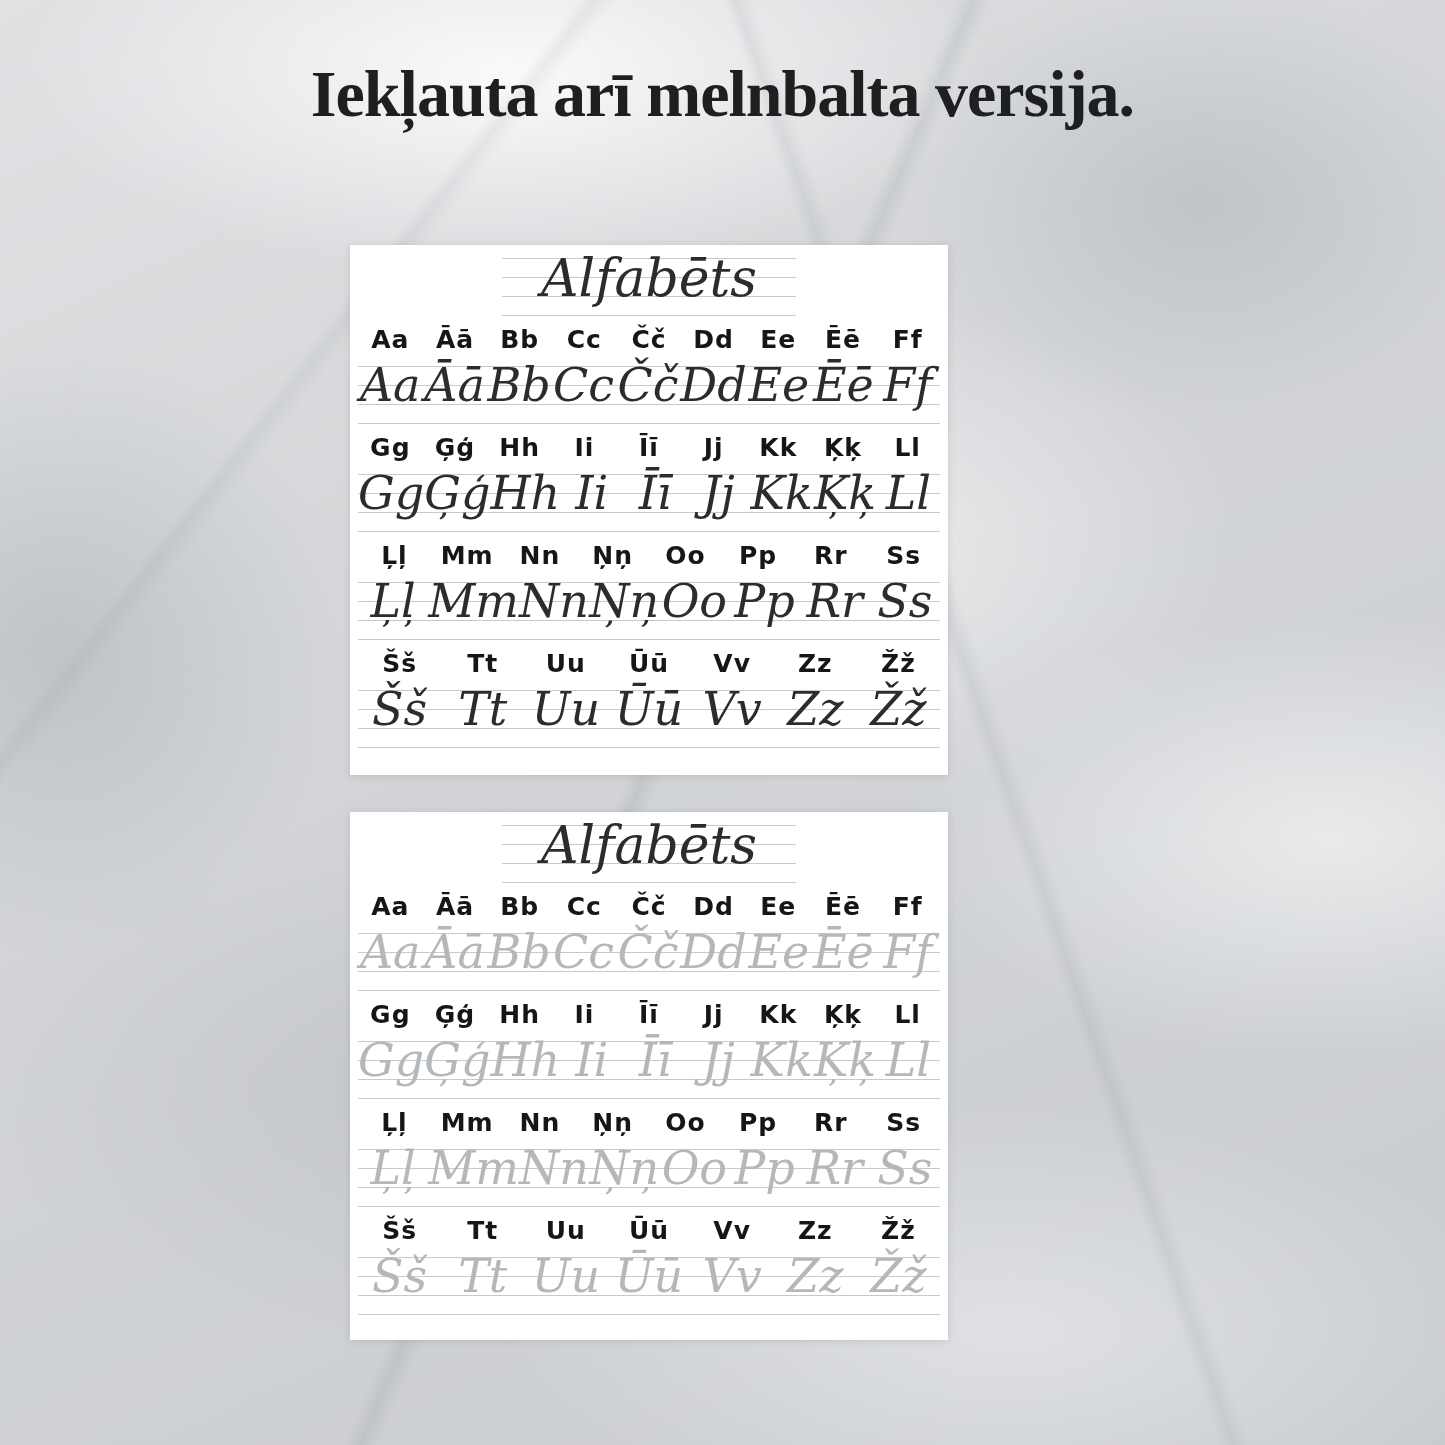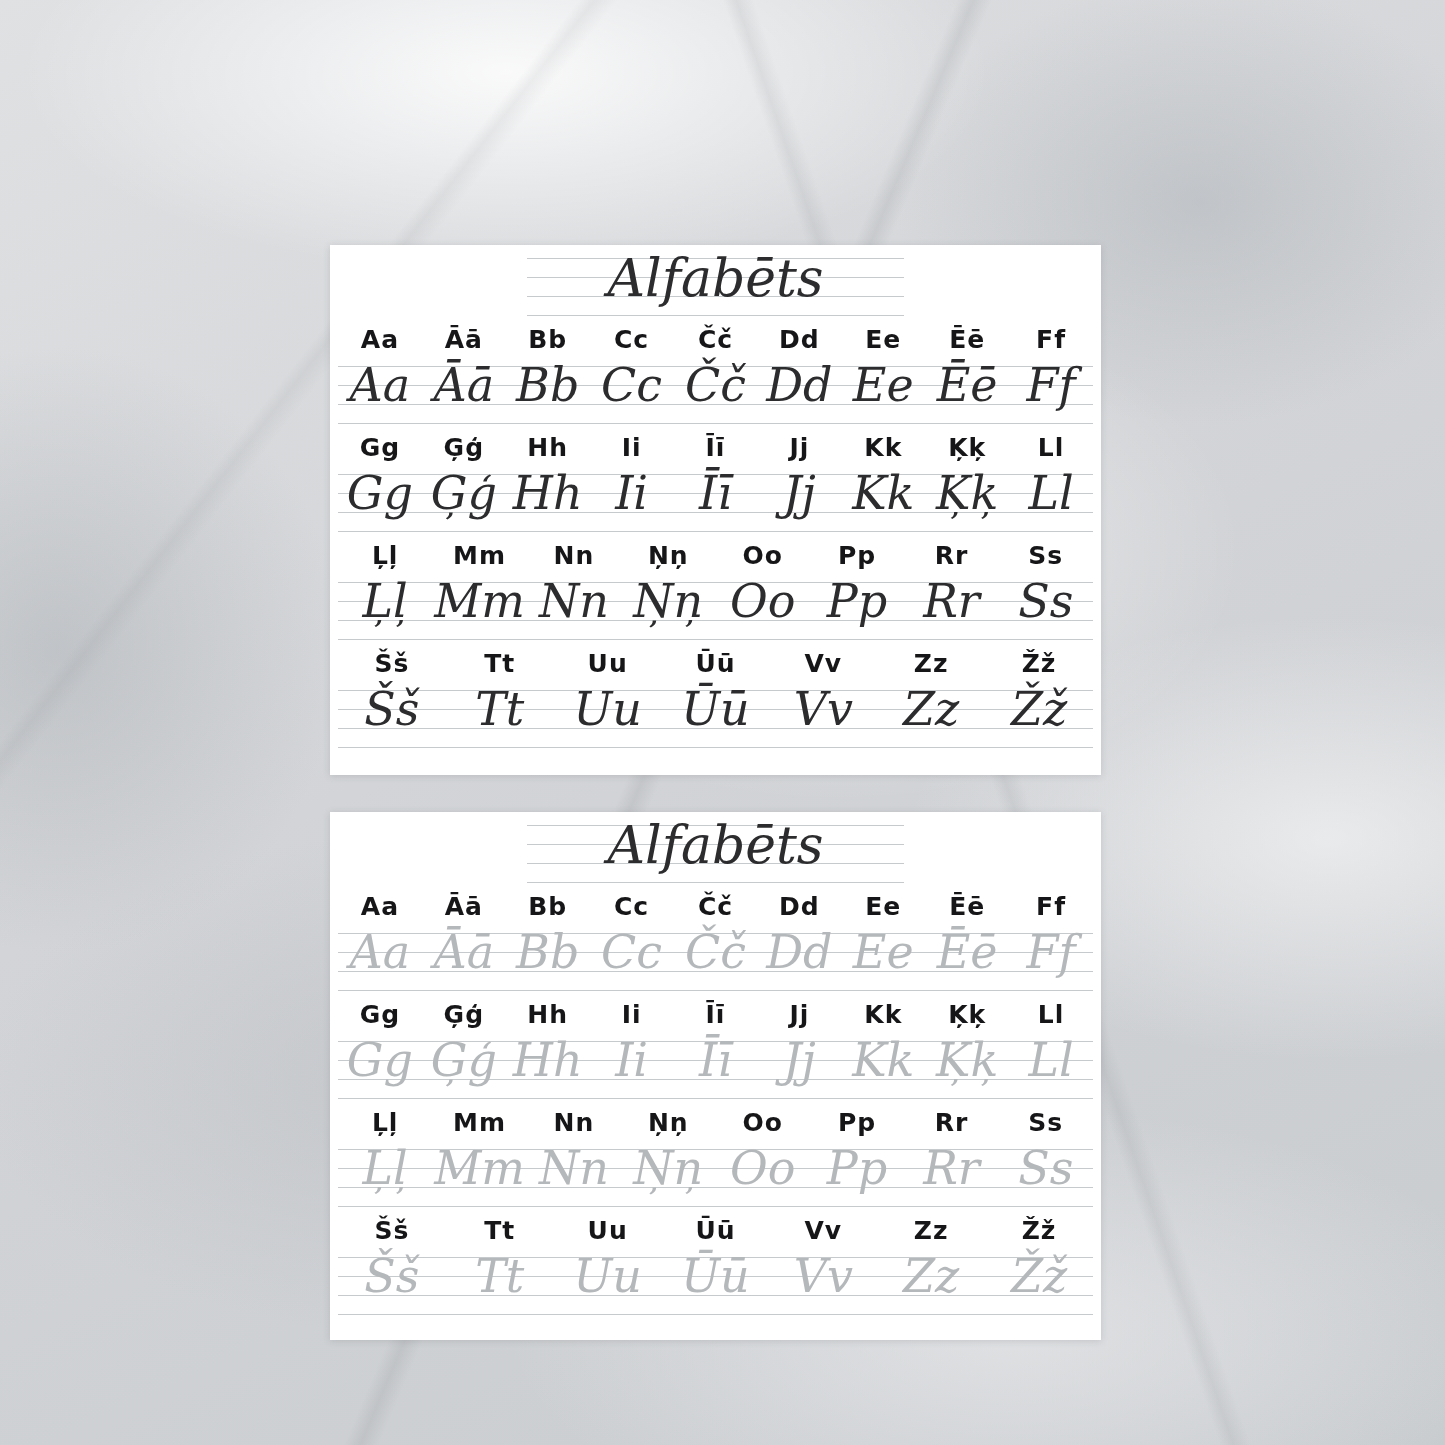--- a/index.html
+++ b/index.html
@@ -25,21 +25,21 @@
   .headline{
     position:absolute;top:56px;left:0;width:100%;margin:0;
     text-align:center;
     font-family:"Liberation Serif",serif;
     font-weight:700;
     font-size:66px;
     letter-spacing:-1px;
     color:var(--headline,#1e1f20);
   }
   .card{
-    position:absolute;left:330px;width:771px;
+    position:absolute;left:350px;width:598px;
     background:var(--cardbg,#ffffff);
     box-shadow:0 1px 7px rgba(90,94,99,.20);
   }
   .card-top{top:245px;height:530px;}
   .card-bottom{top:812px;height:528px;}
 
   .title-group{position:relative;height:58px;margin-top:13px;}
   .title-group .rlines{left:25.5%;right:25.5%;}
   .ctext{
     position:absolute;left:0;right:0;top:-7px;
@@ -70,20 +70,21 @@
     font-family:"DejaVu Serif",serif;font-style:italic;
     font-size:46px;line-height:1.1;
     color:var(--cursive,#2c2c2e);
     white-space:nowrap;
   }
 </style>
 </head>
 <body>
 
 <div class="canvas" style="--headline: #1e1f20; --title-ink: #2c2c2e; --print: #161618; --line: #c7cacc; --cardbg: #ffffff;">
+  <h1 class="headline">Iekļauta arī melnbalta versija.</h1>
   <section class="card card-top" style="--cursive: #2c2c2e;">
       <div class="title-group">
         <div class="rlines">
           <i></i>
           <i></i>
           <i></i>
           <i></i>
         </div>
         <div class="ctext">Alfabēts</div>
       </div>

